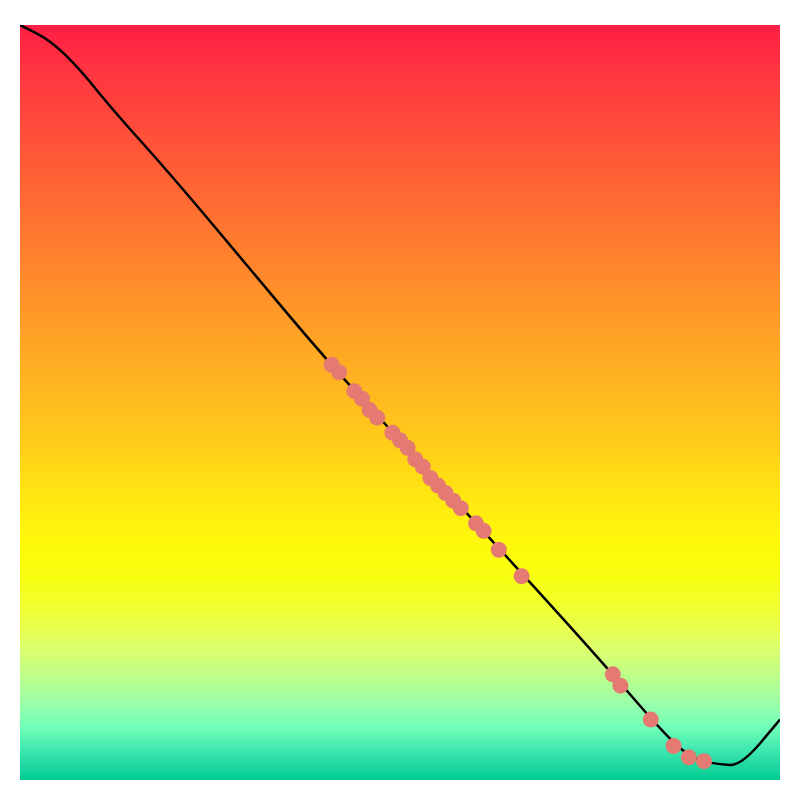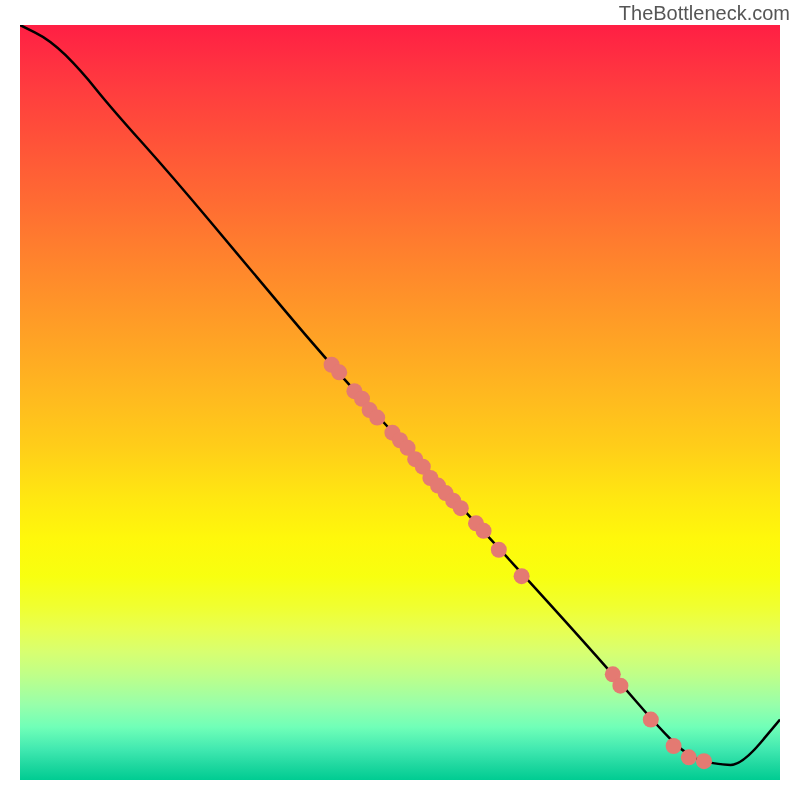--- a/index.html
+++ b/index.html
@@ -62,21 +62,20 @@
     position: absolute;
     inset: 0;
     width: 100%;
     height: 100%;
   }
 </style>
 </head>
 <body>
 
 <div class="container">
-  <div class="attribution">TheBottleneck.com</div>
   <div class="plot-area">
     <div class="gradient-bg"></div>
     <svg class="curve" viewBox="0 0 760 755" preserveAspectRatio="none">
       <path id="curve-path" fill="none" stroke="#000000" stroke-width="2.5" d="M 0 0 Q 0 0 15.200000000000001 7.550000000000011 Q 30.400000000000002 15.100000000000023 45.6 30.200000000000045 Q 60.800000000000004 45.30000000000007 76 64.17500000000001 Q 91.2 83.04999999999995 121.6 117.02499999999998 Q 152 151 190 196.29999999999995 Q 228 241.5999999999999 266 286.8999999999999 Q 304 332.19999999999993 342 373.72499999999997 Q 380 415.25 418 456.775 Q 456 498.29999999999995 494 539.825 Q 532 581.35 562.4000000000001 615.325 Q 592.8000000000001 649.3 615.6 675.7249999999999 Q 638.4 702.15 653.5999999999999 717.25 Q 668.8 732.35 684 736.125 Q 699.2 739.9 710.6 739.9 Q 722 739.9 741 717.25 L 760 694.6"></path>
       <g id="points-group">
           <circle cx="311.59999999999997" cy="339.74999999999994" r="8" fill="#e47a72"></circle>
           <circle cx="319.2" cy="347.29999999999995" r="8" fill="#e47a72"></circle>
           <circle cx="334.4" cy="366.175" r="8" fill="#e47a72"></circle>
           <circle cx="342" cy="373.725" r="8" fill="#e47a72"></circle>
           <circle cx="349.6" cy="385.05" r="8" fill="#e47a72"></circle>

